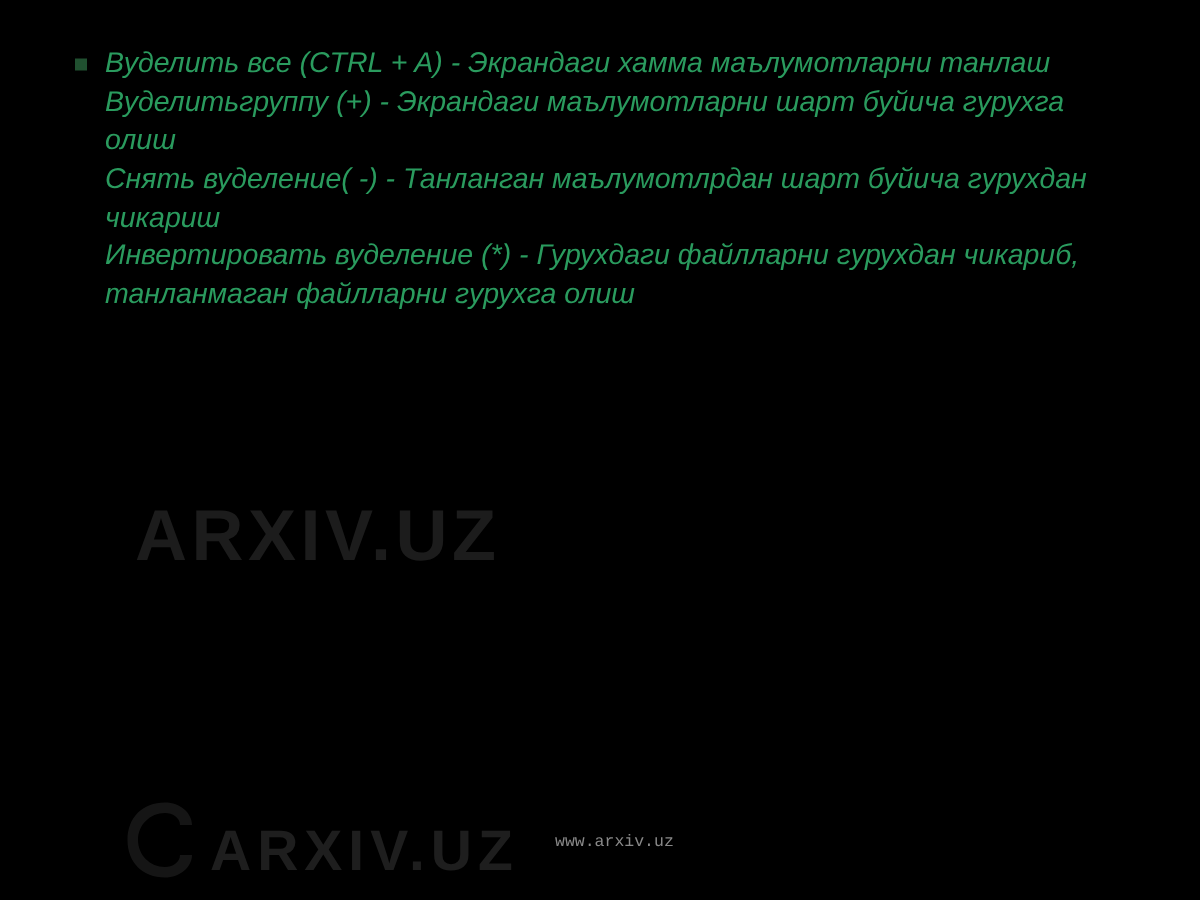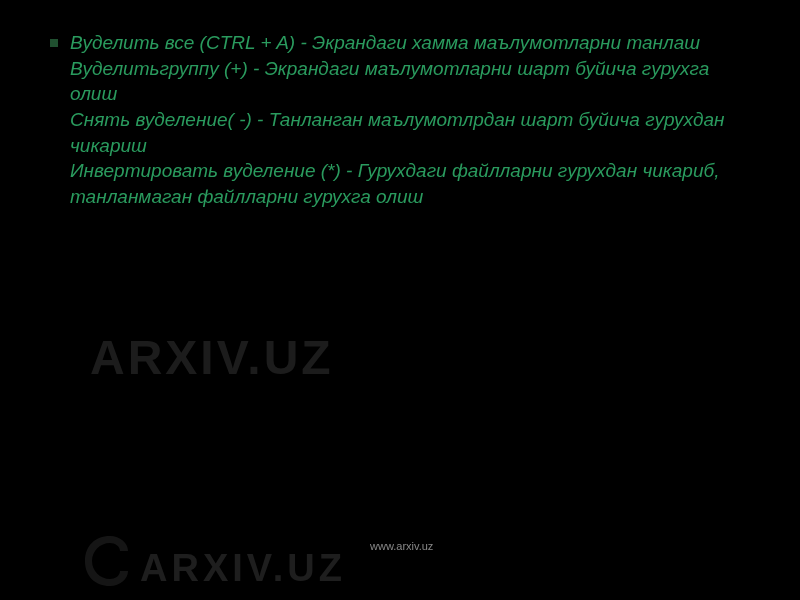--- a/index.html
+++ b/index.html
@@ -62,25 +62,25 @@
       position: absolute;
       left: 80px;
       bottom: 5px;
       z-index: 0;
     }
     .logo-shape svg {
       opacity: 0.25;
     }
     .footer-url {
       position: absolute;
-      bottom: 48px;
+      bottom: 32px;
       left: 370px;
       color: #888888;
       font-size: 11px;
-      font-family: Liberation Sans, sans-serif;
+      font-family: Liberation Mono, monospace;
     }
     .text-wrap {
       position: relative;
       z-index: 1;
     }
   </style>
 </head>
 <body>
 
 <div class="slide">

